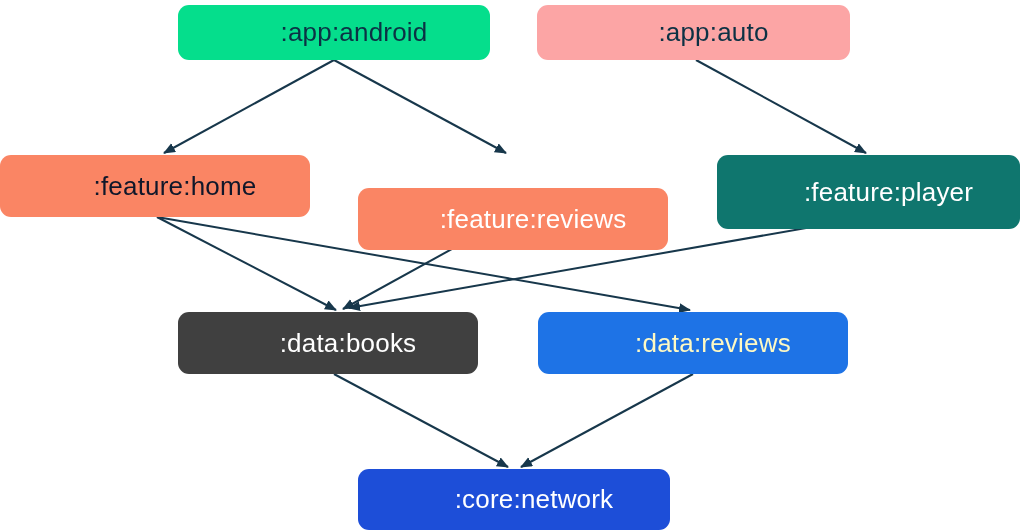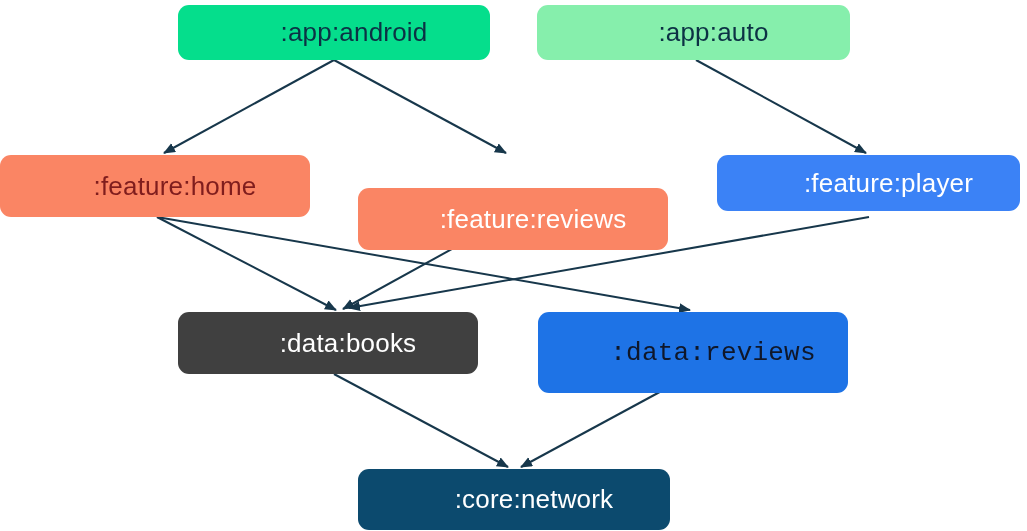--- a/index.html
+++ b/index.html
@@ -55,35 +55,35 @@
         <line x1="510" y1="217" x2="343" y2="309" stroke="#17374B" stroke-width="2" marker-end="url(#arrowhead)"></line>
         <line x1="869" y1="217" x2="349" y2="308" stroke="#17374B" stroke-width="2" marker-end="url(#arrowhead)"></line>
         <line x1="334" y1="374" x2="508" y2="467" stroke="#17374B" stroke-width="2" marker-end="url(#arrowhead)"></line>
         <line x1="693" y1="374" x2="521" y2="467" stroke="#17374B" stroke-width="2" marker-end="url(#arrowhead)"></line>
       </g>
   </svg>
   <div>
       <div class="node" style="left: 178px; top: 5px; width: 312px; height: 55px; background: rgb(5, 222, 140); color: rgb(12, 49, 68);">
         <span>:app:android</span>
       </div>
-      <div class="node" style="left: 537px; top: 5px; width: 313px; height: 55px; background: #86efac; color: rgb(12, 49, 68);">
+      <div class="node" style="left: 537px; top: 5px; width: 313px; height: 55px; background: #fca5a5; color: rgb(12, 49, 68);">
         <span>:app:auto</span>
       </div>
-      <div class="node" style="left: 0px; top: 155px; width: 310px; height: 62px; background: rgb(250, 133, 100); color: #7f1d1d; justify-content: center;">
+      <div class="node" style="left: 0px; top: 155px; width: 310px; height: 62px; background: rgb(250, 133, 100); color: #0f172a; justify-content: center;">
         <span>:feature:home</span>
       </div>
       <div class="node" style="left: 358px; top: 155px; width: 310px; height: 62px; background: rgb(250, 133, 100); color: rgb(255, 255, 255); margin-top: 33px;">
         <span>:feature:reviews</span>
       </div>
-      <div class="node" style="left: 717px; top: 155px; width: 303px; height: 56px; background: #3b82f6; color: rgb(255, 255, 255);">
+      <div class="node" style="left: 717px; top: 155px; width: 303px; height: 74px; background: #0f766e; color: rgb(255, 255, 255);">
         <span>:feature:player</span>
       </div>
       <div class="node" style="left: 178px; top: 312px; width: 300px; height: 62px; background: #404040; color: rgb(255, 255, 255);">
         <span>:data:books</span>
       </div>
-      <div class="node" style="left: 538px; top: 312px; width: 310px; height: 81px; background: rgb(30, 115, 230); color: #0f172a; font-family: Liberation Mono, monospace;">
+      <div class="node" style="left: 538px; top: 312px; width: 310px; height: 62px; background: rgb(30, 115, 230); color: #fef9c3;">
         <span>:data:reviews</span>
       </div>
-      <div class="node" style="left: 358px; top: 469px; width: 312px; height: 61px; background: #0c4a6e; color: rgb(255, 255, 255);">
+      <div class="node" style="left: 358px; top: 469px; width: 312px; height: 61px; background: #1d4ed8; color: rgb(255, 255, 255);">
         <span>:core:network</span>
       </div>
     </div>
 </div>
 
 </body></html>

